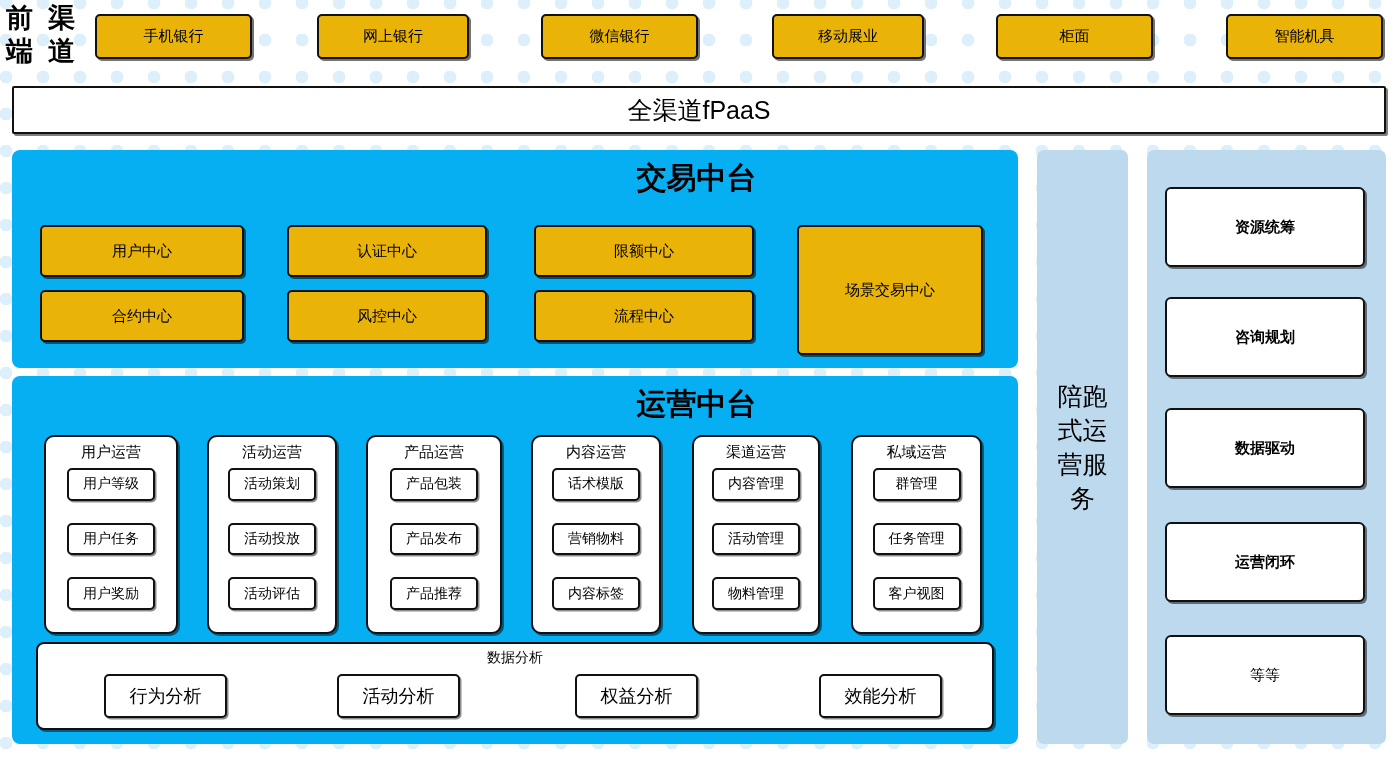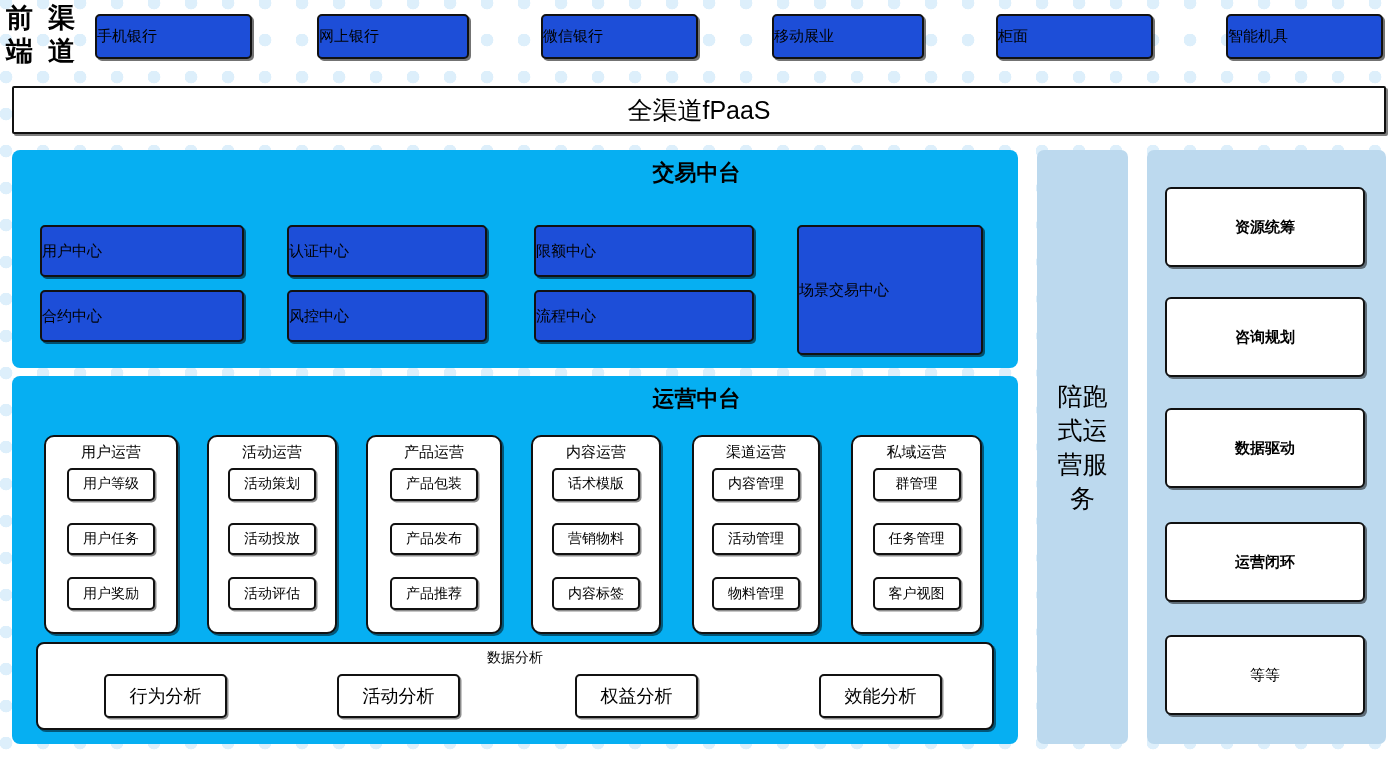--- a/index.html
+++ b/index.html
@@ -9,22 +9,22 @@
     background-image:radial-gradient(circle at 6px 6px, #ddeffb 6.2px, rgba(221,239,251,0) 6.6px);
     background-size:37px 37px;
     background-position:0px -3px;
     font-family:"Liberation Sans","DejaVu Sans",sans-serif;
     color:#000;
   }
   .abs{position:absolute;box-sizing:border-box;}
 
   
   .card{
-    background:#1d4ed8;border:2px solid #111;border-radius:5px;
-    display:flex;align-items:center;justify-content:flex-start;text-align:center;
+    background:#eab308;border:2px solid #111;border-radius:5px;
+    display:flex;align-items:center;justify-content:center;text-align:center;
     box-shadow:2px 2px 0 rgba(0,0,0,0.55);
     font-size:15px;line-height:1.25;
   }
 
   
   #frontend-label{
     left:6px;top:2px;width:84px;height:70px;
     font-family:"Liberation Serif","DejaVu Serif",serif;
     font-weight:bold;font-size:27px;line-height:33px;
     letter-spacing:1px;
@@ -42,21 +42,21 @@
 
   
   .cyan{
     background:#06AFF2;border-radius:8px;
   }
   #trade-block{left:12px;top:150px;width:1006px;height:218px;}
   #ops-block{left:12px;top:376px;width:1006px;height:368px;}
   .block-title{
     width:100%;text-align:center;
     font-family:Liberation Mono, monospace;
-    font-weight:bold;font-size:22px;color:#000;
+    font-weight:bold;font-size:30px;color:#000;
     position:absolute;left:0;
   }
   #trade-title{top:158px;}
   #ops-title{top:384px;}
 
   
   .ops-col{
     background:#fff;border:2px solid #111;border-radius:10px;
     box-shadow:2px 2px 0 rgba(0,0,0,0.5);
     top:435px;height:199px;

